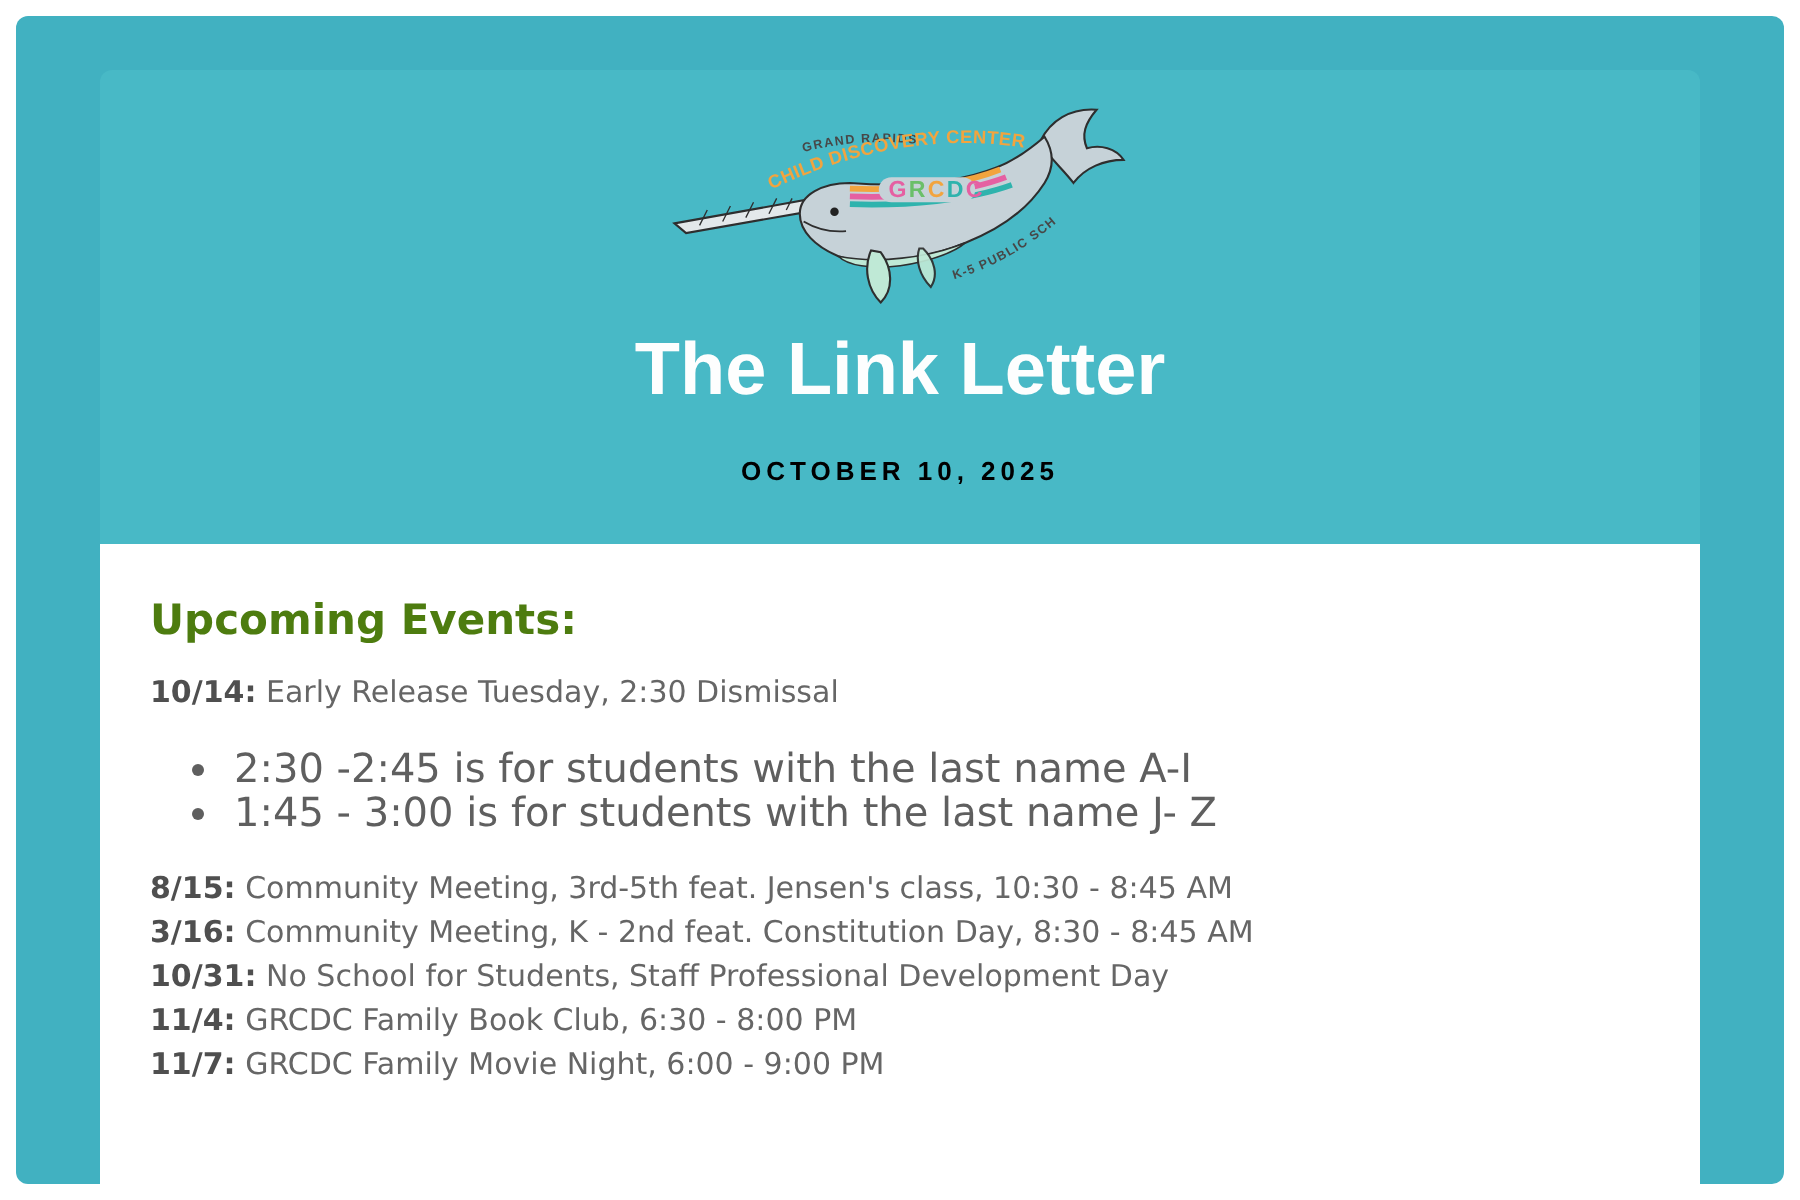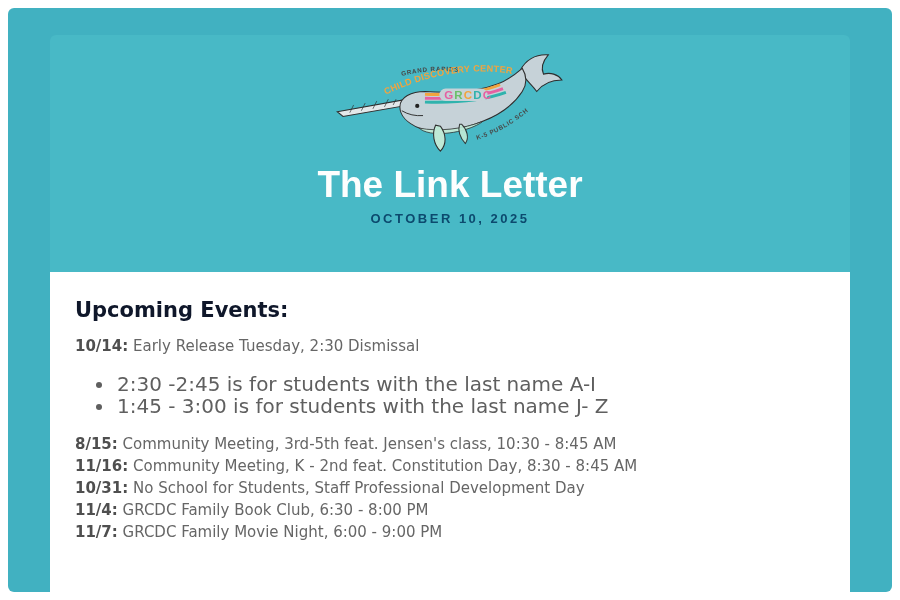--- a/index.html
+++ b/index.html
@@ -24,31 +24,31 @@
   }
   .logo{width:240px;height:106px;margin:0 auto;display:block;}
   .newsletter-title{
     font-family:"Liberation Sans","DejaVu Sans",sans-serif;
     font-size:37px;line-height:44px;font-weight:bold;
     margin:6px 0 0;color:#fdfefe;
   }
   .newsletter-date{
     font-family:"Liberation Sans","DejaVu Sans",sans-serif;
     font-size:13px;font-weight:bold;letter-spacing:2.5px;
-    margin-top:4px;color:#0c4a6e;
+    margin-top:21px;color:#000000;
   }
   .card-body{
     background:#ffffff;
     box-sizing:border-box;
     height:320px;
     padding:26px 25px 10px;
   }
   .events-heading{
     font-size:21px;line-height:25px;
-    color:#0f172a;font-weight:bold;
+    color:#4d7c0f;font-weight:bold;
     margin:0 0 12px;
   }
   .event-line{
     display:block;
     font-size:15px;line-height:22px;
     color:#666666;
   }
   .event-line b{color:#4f4f4f;}
   .sub-bullets{
     margin:16px 0;padding-left:40px;
@@ -123,21 +123,21 @@
       <ul class="sub-bullets">
         <li>2:30 -2:45 is for students with the last name A-I</li>
         <li>1:45 - 3:00 is for students with the last name J- Z</li>
       </ul>
 
       <div class="event-line">
         <b>8/15:</b>
         <span>Community Meeting, 3rd-5th feat. Jensen's class, 10:30 - 8:45 AM</span>
       </div>
       <div class="event-line">
-        <b>11/16:</b>
+        <b>3/16:</b>
         <span>Community Meeting, K - 2nd feat. Constitution Day, 8:30 - 8:45 AM</span>
       </div>
       <div class="event-line">
         <b>10/31:</b>
         <span>No School for Students, Staff Professional Development Day</span>
       </div>
       <div class="event-line">
         <b>11/4:</b>
         <span>GRCDC Family Book Club, 6:30 - 8:00 PM</span>
       </div>

